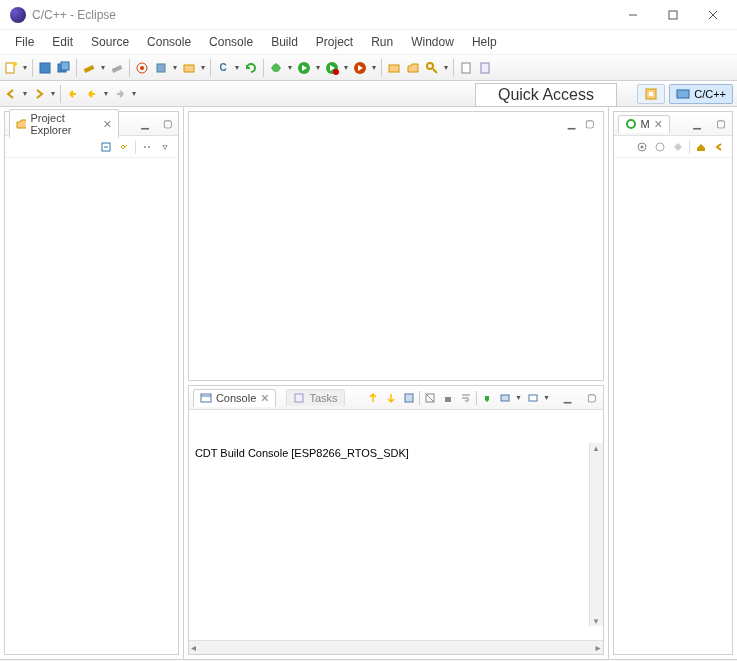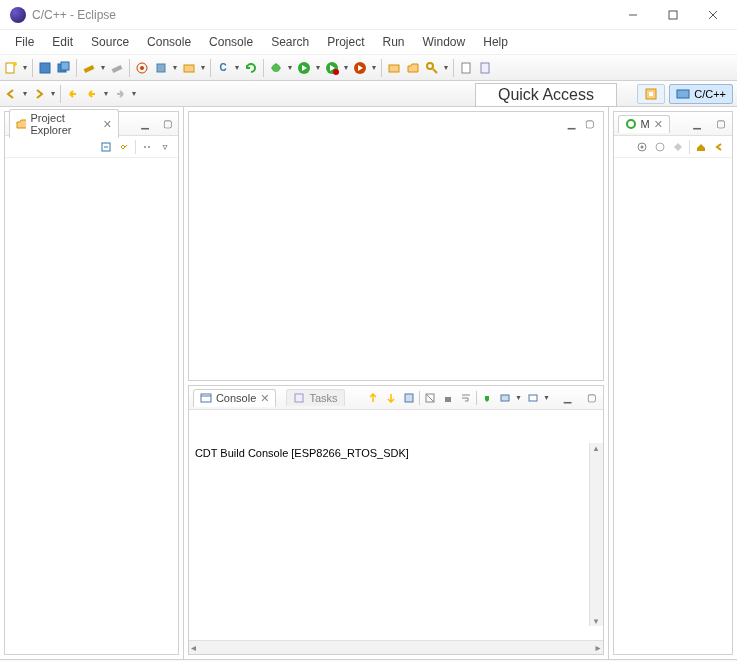--- a/index.html
+++ b/index.html
@@ -63,21 +63,21 @@
       </svg>
   </div>
 </div>
 
 <div class="menubar">
   <span>File</span>
   <span>Edit</span>
   <span>Source</span>
   <span>Console</span>
   <span>Console</span>
-  <span>Search</span>
+  <span>Build</span>
   <span>Project</span>
   <span>Run</span>
   <span>Window</span>
   <span>Help</span>
 </div>
 
 <div class="toolbar">
   <div class="tbtn">
       <svg width="14" height="14">
         <rect x="2" y="2" width="8" height="10" fill="#fff" stroke="#c90"></rect>

